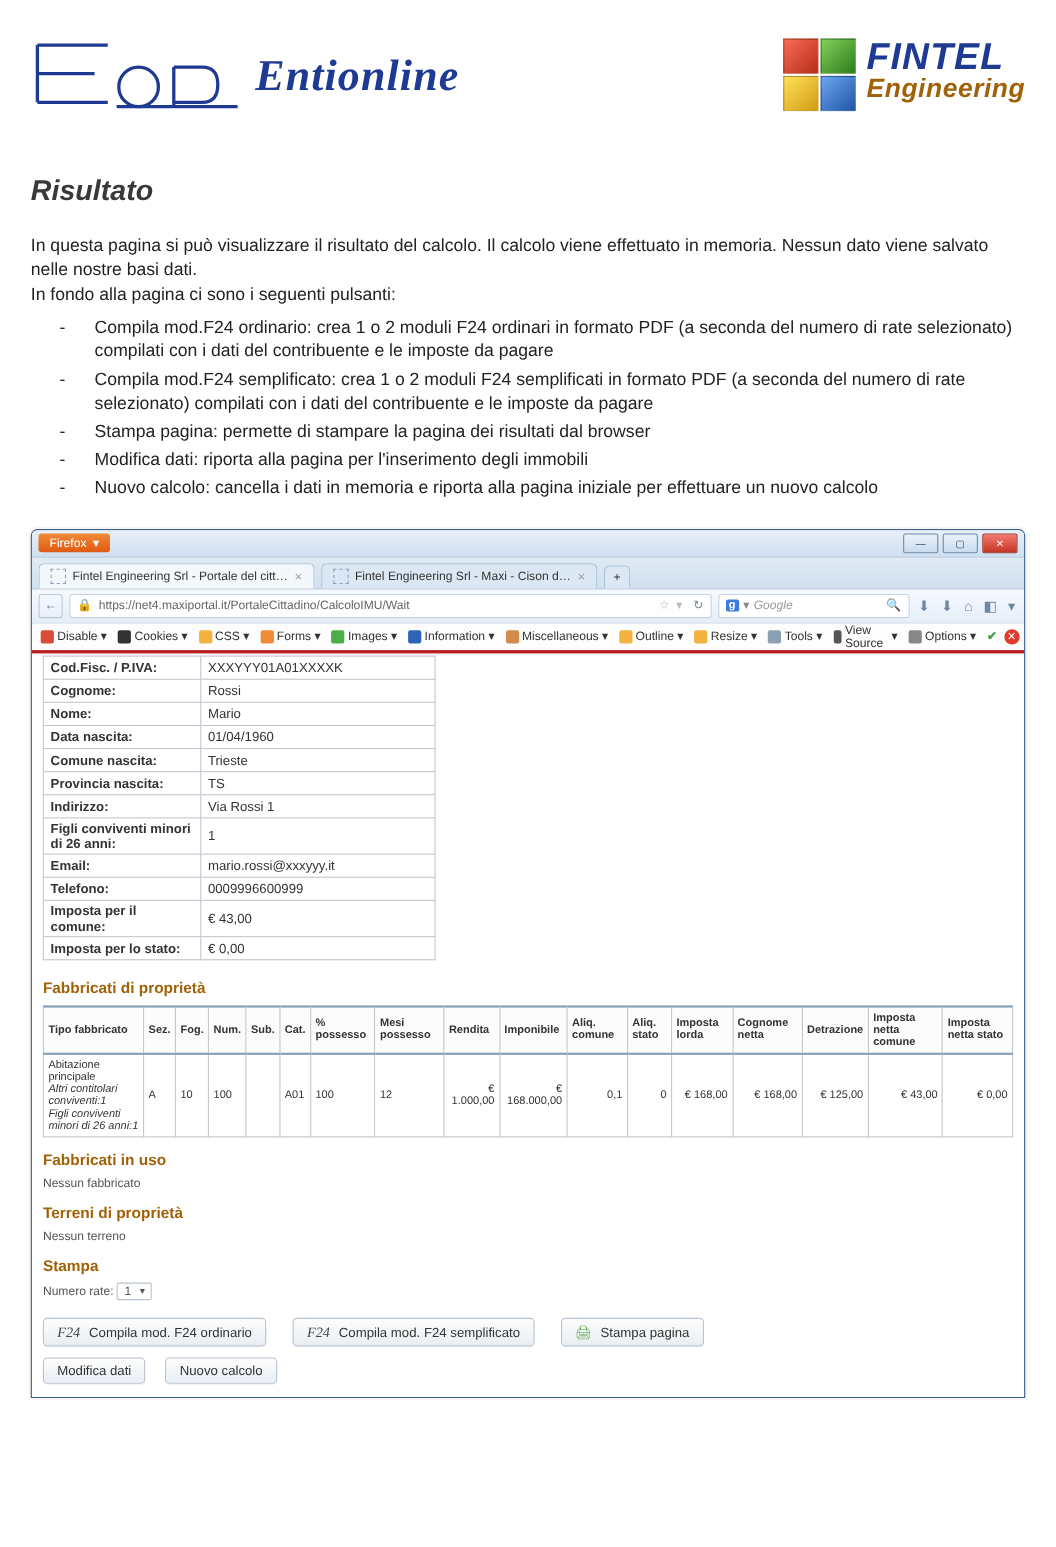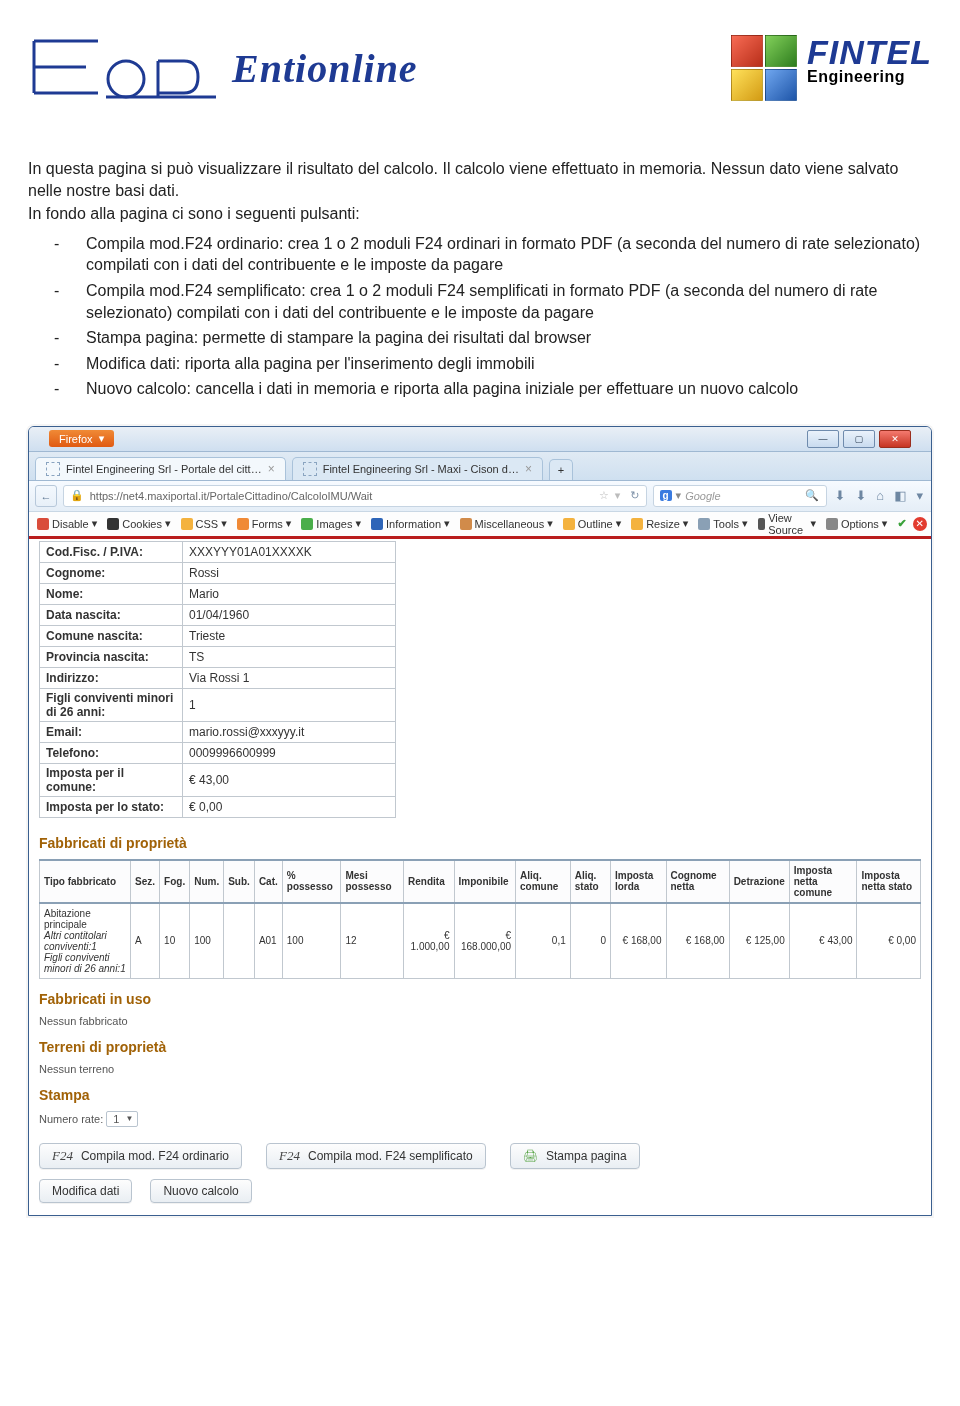--- a/index.html
+++ b/index.html
@@ -10,31 +10,31 @@
   .eol-text{font-family:"Times New Roman",serif;font-style:italic;font-weight:700;color:#1e3a93;font-size:40px;margin-left:14px;letter-spacing:1px}
   .logo-fintel{display:flex;align-items:flex-start}
   .fintel-cubes{width:66px;height:66px;display:grid;grid-template-columns:1fr 1fr;grid-template-rows:1fr 1fr;gap:2px}
   .fintel-cubes>div{border:1px solid rgba(0,0,0,.2)}
   .cube-r{background:linear-gradient(135deg,#f86b54,#b82f1a)}
   .cube-g{background:linear-gradient(135deg,#82d05a,#2e7d1e)}
   .cube-y{background:linear-gradient(135deg,#ffe15a,#d39b14)}
   .cube-b{background:linear-gradient(135deg,#6fa6ef,#1e55a8)}
   .fintel-text{margin-left:10px;line-height:1}
   .fintel-text .l1{font-weight:900;font-style:italic;color:#1e3a93;font-size:34px;letter-spacing:1px}
-  .fintel-text .l2{font-weight:700;color:#000000;font-size:16px;letter-spacing:.5px}
+  .fintel-text .l2{font-weight:700;font-style:italic;color:#a16207;font-size:24px;letter-spacing:.5px}
   h2.result{font-family:Arial,sans-serif;font-weight:bold;font-style:italic;font-size:26px;margin:0 0 24px 0;color:#393939}
   p.body{font-size:16px;line-height:1.35;margin:0 0 6px 0;color:#222}
   p.intro{margin-bottom:2px}
   ul.dash{list-style:none;margin:0;padding:0}
   ul.dash>li{font-size:16px;line-height:1.35;padding:2px 0 2px 58px;text-indent:-32px}
   ul.dash>li::before{content:"-";display:inline-block;width:32px;text-indent:0}
   .bullet-text{display:contents}
   
   .browser-frame{margin:24px 0 0 0;border:1px solid #3a5f8f;border-radius:6px 6px 0 0;overflow:hidden;font-size:11px;color:#333;background:#fff;box-shadow:0 0 0 2px rgba(0,0,0,.04)}
-  .win-bar{height:24px;background:linear-gradient(#e9eff6,#cfdff0);display:flex;align-items:center;justify-content:space-between;padding:0 20px;border-bottom:1px solid #9fb8d2}
+  .win-bar{height:24px;background:linear-gradient(#e9eff6,#cfdff0);display:flex;align-items:center;justify-content:space-between;padding:0 6px;border-bottom:1px solid #9fb8d2}
   .ffx{background:linear-gradient(#f08a36,#e05a12);color:#fff;border-radius:3px;padding:2px 10px;font-size:11px;display:flex;align-items:center;gap:6px}
   .win-btns{display:flex;gap:4px}
   .win-btn{width:30px;height:16px;border:1px solid #6f8bad;border-radius:2px;background:linear-gradient(#eaf2fb,#c9dbef);display:flex;align-items:center;justify-content:center;font-size:9px;color:#2a3b50}
   .win-btn.close{background:linear-gradient(#f47a6f,#c63523);color:#fff;border-color:#9a2e1e}
   .tab-strip{height:28px;background:linear-gradient(#e0eaf4,#cfe0f0);display:flex;align-items:flex-end;padding-left:6px;border-bottom:1px solid #9fb8d2}
   .tab{background:#f3f8fc;border:1px solid #a9c2da;border-bottom:none;border-radius:5px 5px 0 0;padding:4px 10px;margin-right:6px;font-size:11px;color:#333;display:flex;align-items:center;gap:6px;max-width:260px}
   .tab.inactive{background:#dbe8f4}
   .tab .dotted{width:12px;height:12px;border:1px dashed #8aa4c0}
   .tab .x{color:#999;font-size:12px}
   .tab.plus{width:22px;padding:4px 0;text-align:center;justify-content:center}
@@ -103,20 +103,21 @@
           <div class="cube-y"></div>
           <div class="cube-b"></div>
       </div>
       <div class="fintel-text">
         <div class="l1">FINTEL</div>
         <div class="l2">Engineering</div>
       </div>
     </div>
   </div>
 
+  <h2 class="result">Risultato</h2>
   <p class="body intro">In questa pagina si può visualizzare il risultato del calcolo. Il calcolo viene effettuato in memoria. Nessun dato viene salvato nelle nostre basi dati.</p>
   <p class="body">In fondo alla pagina ci sono i seguenti pulsanti:</p>
   <ul class="dash">
     <li><span class="bullet-text">Compila mod.F24 ordinario: crea 1 o 2 moduli F24 ordinari in formato PDF (a seconda del numero di rate selezionato) compilati con i dati del contribuente e le imposte da pagare</span></li>
     <li><span class="bullet-text">Compila mod.F24 semplificato: crea 1 o 2 moduli F24 semplificati in formato PDF (a seconda del numero di rate selezionato) compilati con i dati del contribuente e le imposte da pagare</span></li>
     <li><span class="bullet-text">Stampa pagina: permette di stampare la pagina dei risultati dal browser</span></li>
     <li><span class="bullet-text">Modifica dati: riporta alla pagina per l'inserimento degli immobili</span></li>
     <li><span class="bullet-text">Nuovo calcolo: cancella i dati in memoria e riporta alla pagina iniziale per effettuare un nuovo calcolo</span></li>
   </ul>
 

